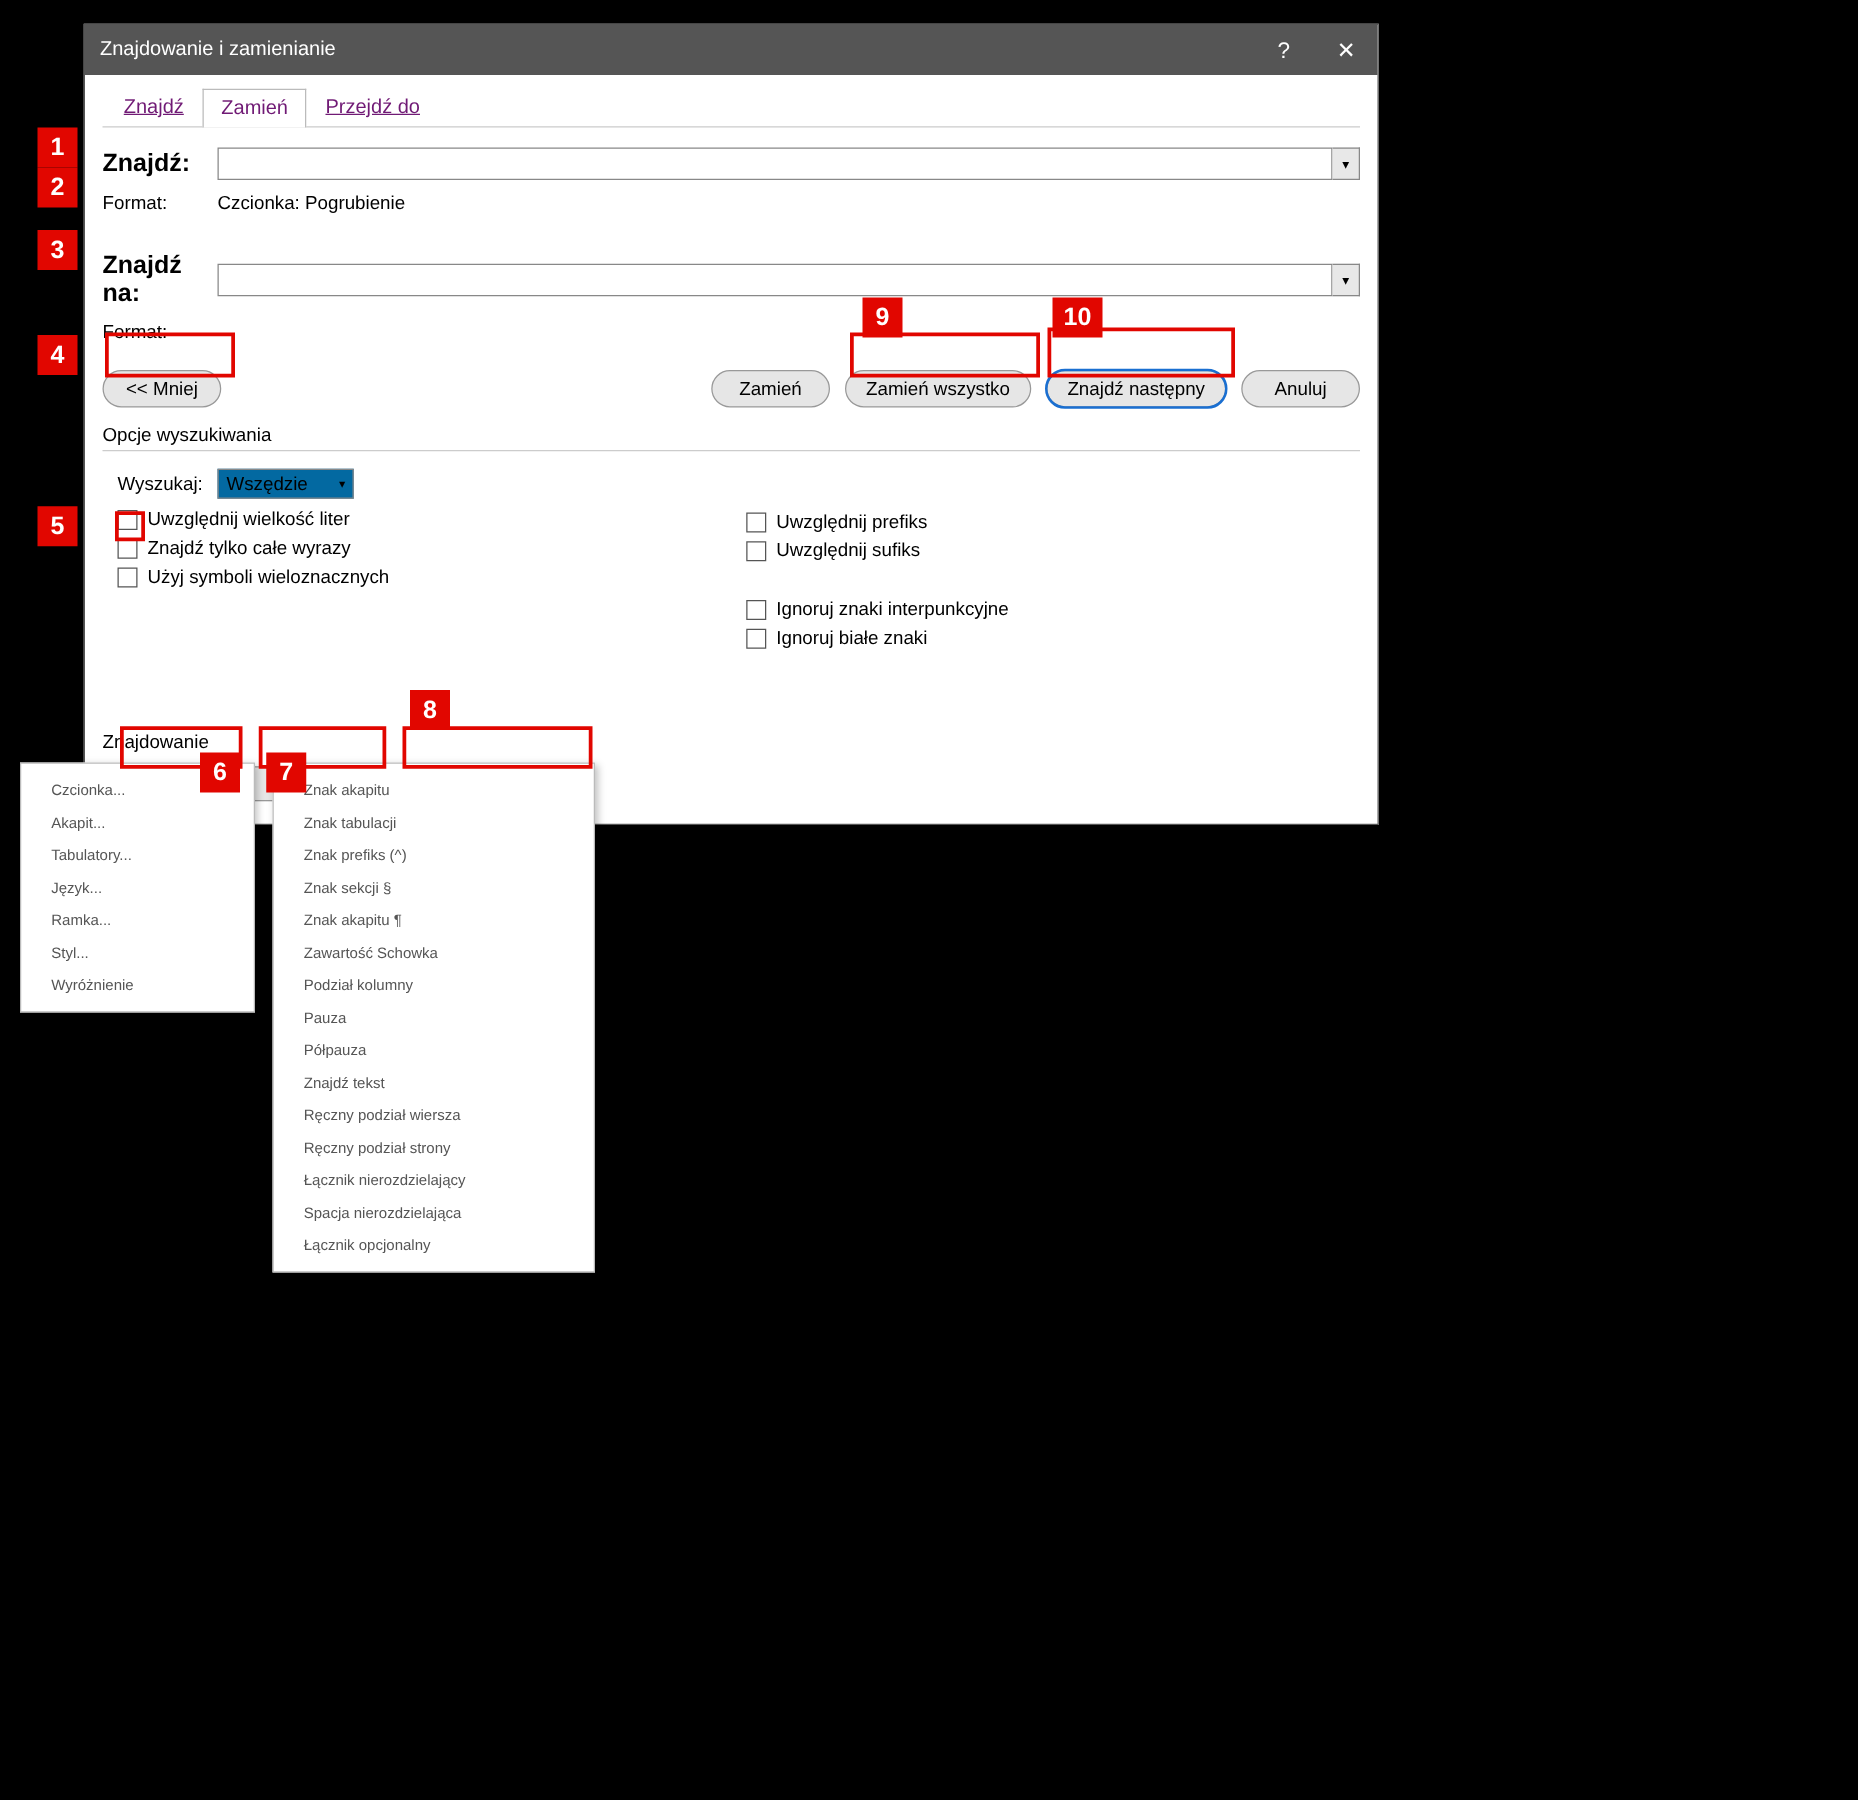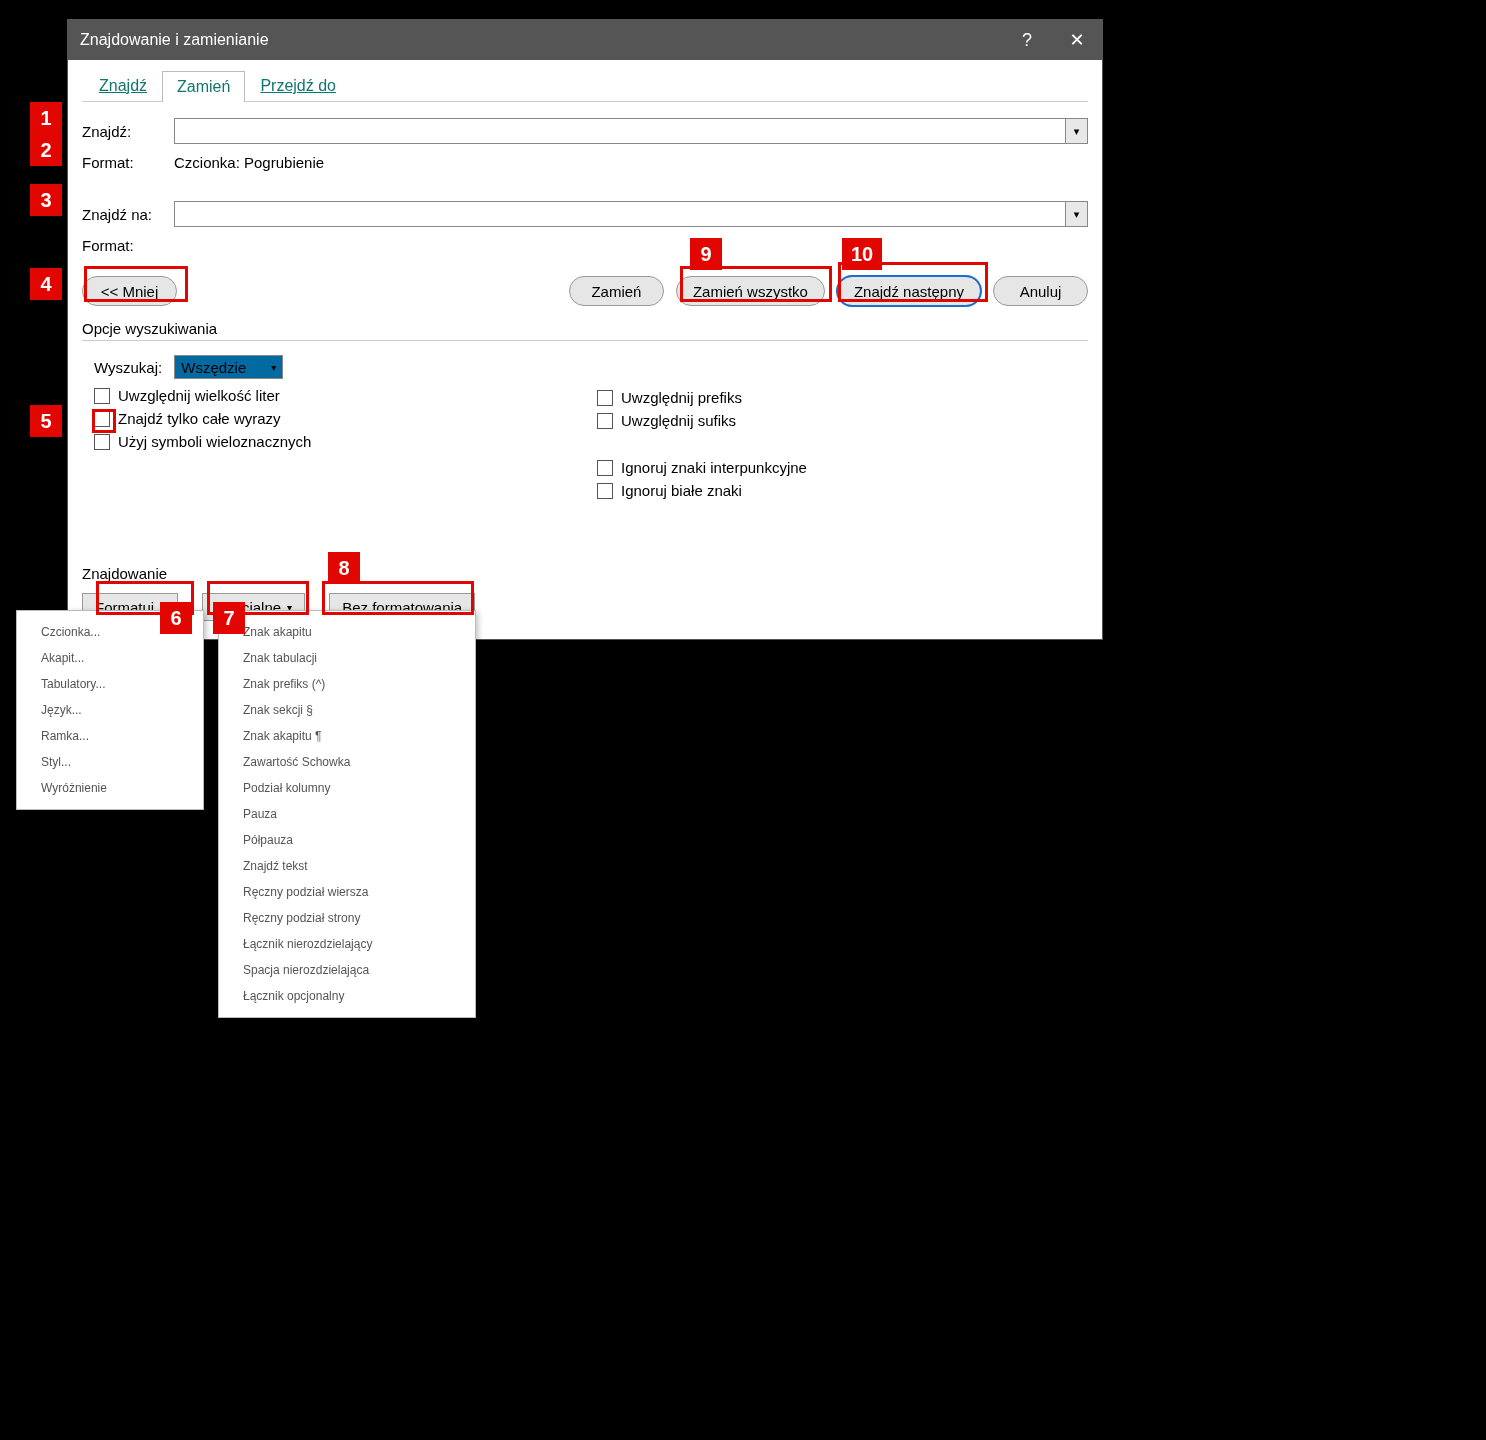--- a/index.html
+++ b/index.html
@@ -3,25 +3,25 @@
 <meta charset="utf-8">
 <style>
   * { box-sizing: border-box; font-family: "Segoe UI", Tahoma, sans-serif; }
   body { margin: 0; background: #000; width: 1486px; height: 1440px; position: relative; }
   .dialog { position: absolute; left: 67px; top: 19px; width: 1036px; background: #fff; border: 1px solid #555; }
   .titlebar { background: #555; color: #fff; height: 40px; display: flex; align-items: center; padding-left: 12px; font-size: 16px; }
   .titlebar .spacer { flex: 1; }
   .titlebar .tbtn { width: 50px; height: 40px; display: flex; align-items: center; justify-content: center; font-size: 18px; cursor: pointer; }
   .body { padding: 10px 14px 18px 14px; }
   .tabs { display: flex; border-bottom: 1px solid #ccc; padding-left: 2px; }
-  .tab { padding: 6px 14px; font-size: 16px; border: 1px solid transparent; border-bottom: none; cursor: pointer; color:#0f766e;}
+  .tab { padding: 6px 14px; font-size: 16px; border: 1px solid transparent; border-bottom: none; cursor: pointer; color:#701a75;}
   .tab.active { background: #fff; border-color: #bbb; position: relative; top: 1px; }
   .tab .ul { text-decoration: underline; }
   .field-row { display: flex; align-items: center; margin-top: 16px; }
-  .field-row label { width: 92px; font-size: 15px; }
+  .field-row label { width: 92px; font-size: 20px; font-weight: bold; }
   .field-row .combo { flex: 1; display: flex; }
   .field-row input[type=text] { flex: 1; height: 26px; border: 1px solid #888; padding: 2px 6px; font-size: 15px; }
   .field-row .drop { width: 22px; height: 26px; border: 1px solid #888; border-left: none; background:#e8e8e8; display:flex; align-items:center; justify-content:center; font-size:11px;}
   .format-row { display:flex; margin-top:10px; font-size:15px; }
   .format-row .lbl { width: 92px; }
   .btnrow { display:flex; margin-top:22px; align-items:center; }
   .button { height: 30px; padding: 0 16px; background:#e6e6e6; border:1px solid #999; font-size:15px; display:inline-flex; align-items:center; justify-content:center; cursor: pointer; }
   .button.primary-out { outline:2px solid #1a6fd1; outline-offset:-1px; }
   .btnrow .spacer { flex:1; }
   .btnrow .button { min-width:95px; margin-left:12px;border-radius:15px; }

